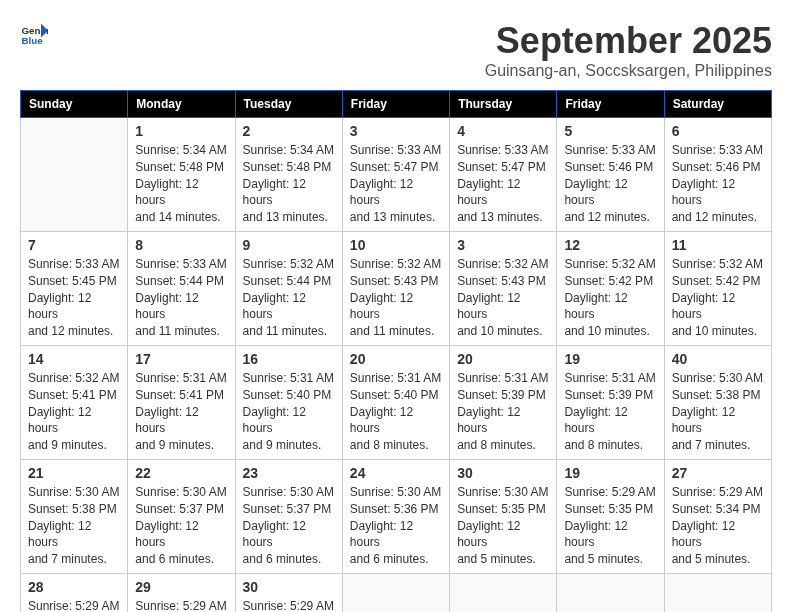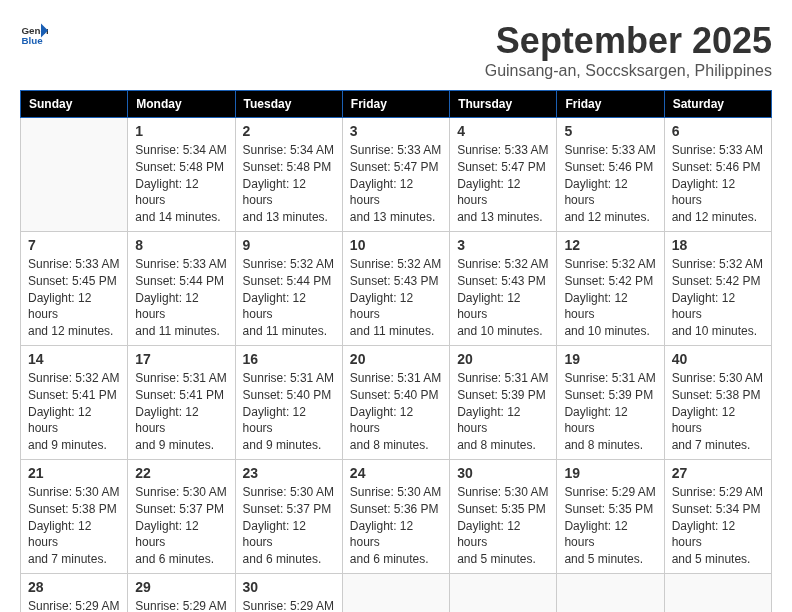--- a/index.html
+++ b/index.html
@@ -149,21 +149,21 @@
         </td>
         <td>
           <span class="day-number">3</span>
           <div class="day-info">Sunrise: 5:32 AM<br>Sunset: 5:43 PM<br>Daylight: 12 hours<br>and 10 minutes.</div>
         </td>
         <td>
           <span class="day-number">12</span>
           <div class="day-info">Sunrise: 5:32 AM<br>Sunset: 5:42 PM<br>Daylight: 12 hours<br>and 10 minutes.</div>
         </td>
         <td>
-          <span class="day-number">18</span>
+          <span class="day-number">11</span>
           <div class="day-info">Sunrise: 5:32 AM<br>Sunset: 5:42 PM<br>Daylight: 12 hours<br>and 10 minutes.</div>
         </td>
       </tr>
       <tr>
         <td>
           <span class="day-number">14</span>
           <div class="day-info">Sunrise: 5:32 AM<br>Sunset: 5:41 PM<br>Daylight: 12 hours<br>and 9 minutes.</div>
         </td>
         <td>
           <span class="day-number">17</span>

